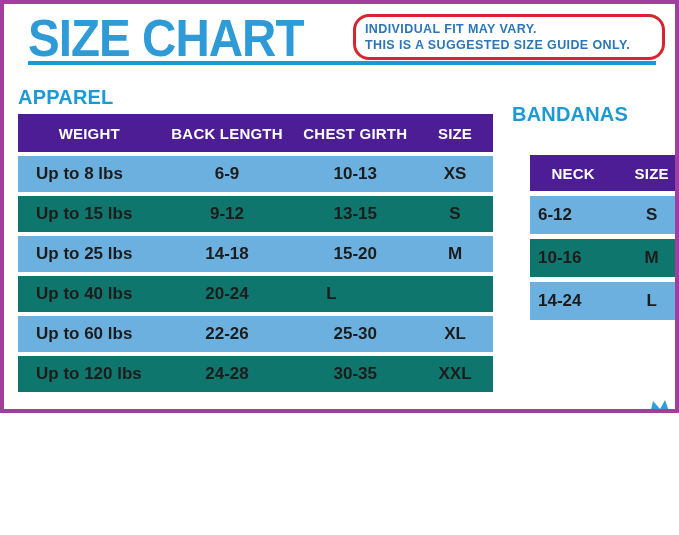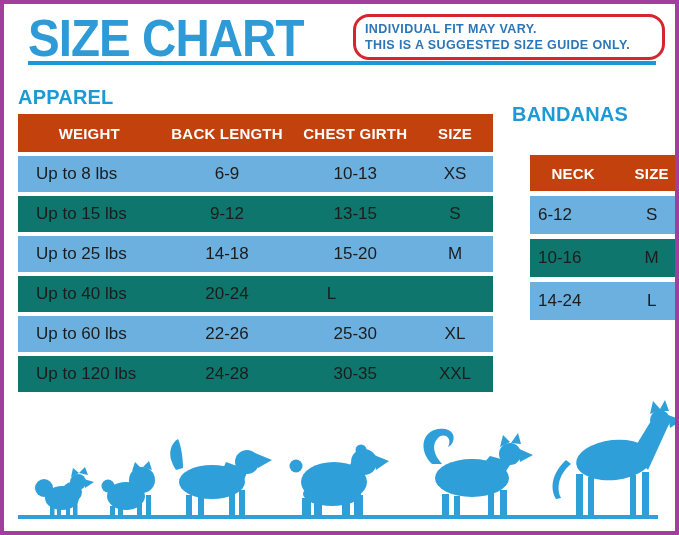--- a/index.html
+++ b/index.html
@@ -1,18 +1,18 @@
 <!DOCTYPE html>
 <html><head>
 <meta charset="utf-8">
 <style>
   html,body{margin:0;padding:0;background:#ffffff;}
   #canvas{
     position:relative;
-    width:679px;height:535px;
+    width:679px;height:413px;
     box-sizing:border-box;
     border:4px solid #A23F9E;
     background:#ffffff;
     font-family:"Liberation Sans", sans-serif;
     overflow:hidden;
   }
   
   .page-title{
     position:absolute;left:24px;top:4px;margin:0;
     font-size:50px;font-weight:bold;color:#2E9BD7;
@@ -36,24 +36,24 @@
   
   .section-heading{
     position:absolute;margin:0;
     font-size:20px;font-weight:bold;color:#1C9AD6;
     letter-spacing:0.2px;line-height:22px;
   }
   #apparel-heading{left:14px;top:82px;}
   #collars-heading{left:508px;top:99px;}
   
   .apparel-table{position:absolute;left:14px;top:110px;width:475px;}
-  .t-head{display:flex;align-items:center;background:#c2410c;height:38px;
+  .t-head{display:flex;align-items:center;background:#4c1d95;height:38px;
     color:#ffffff;font-weight:bold;font-size:15px;letter-spacing:0.2px;}
   .t-row{display:flex;align-items:center;height:36px;margin-top:4px;
-    font-size:17px;font-weight:normal;color:#1C1C1C;}
+    font-size:17px;font-weight:bold;color:#1C1C1C;}
   .t-row.blue{background:#6BB0DF;}
   .t-row.light{background:#0f766e;}
   .apparel-table .col0{width:30%;}
   .apparel-table .col1{width:28%;}
   .apparel-table .col2{width:26%;}
   .apparel-table .col3{width:16%;}
   .t-head .cell{text-align:center;}
   .t-row .cell{text-align:center;}
   .apparel-table .t-row .col0{text-align:left;box-sizing:border-box;padding-left:18px;}
   

